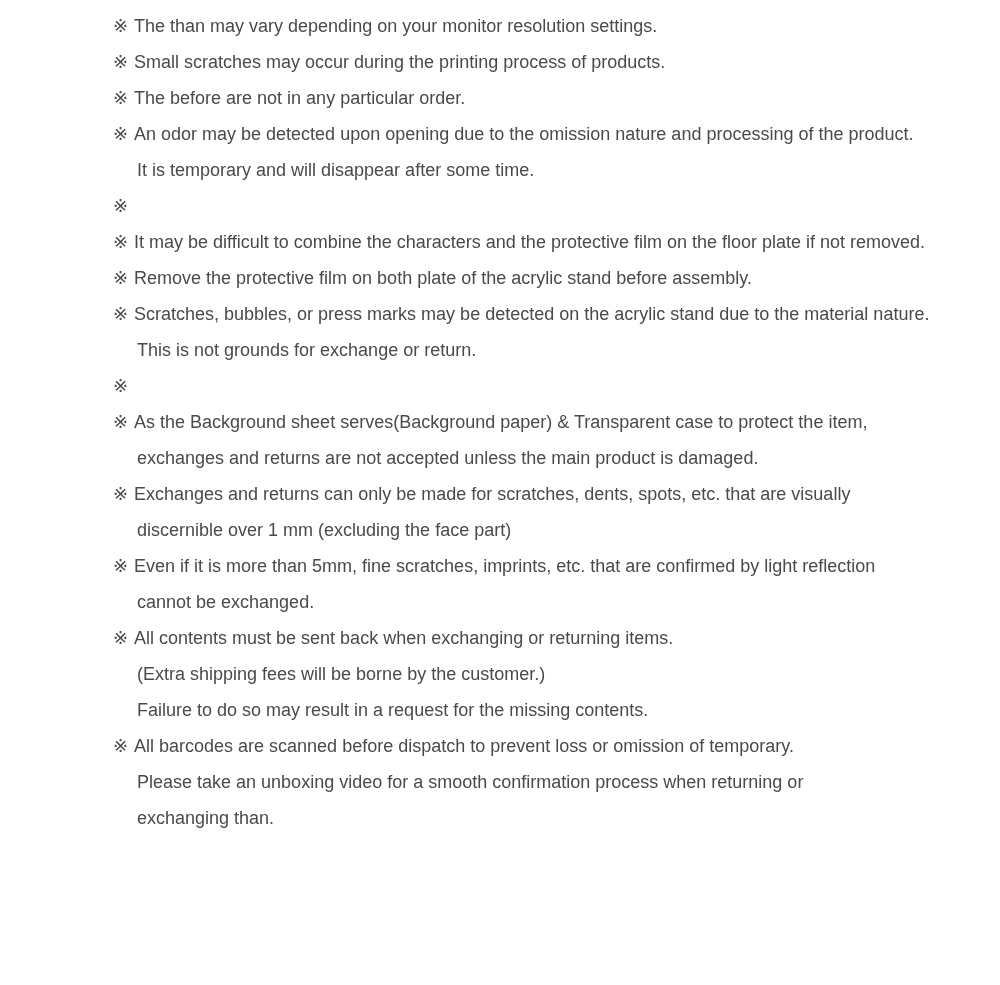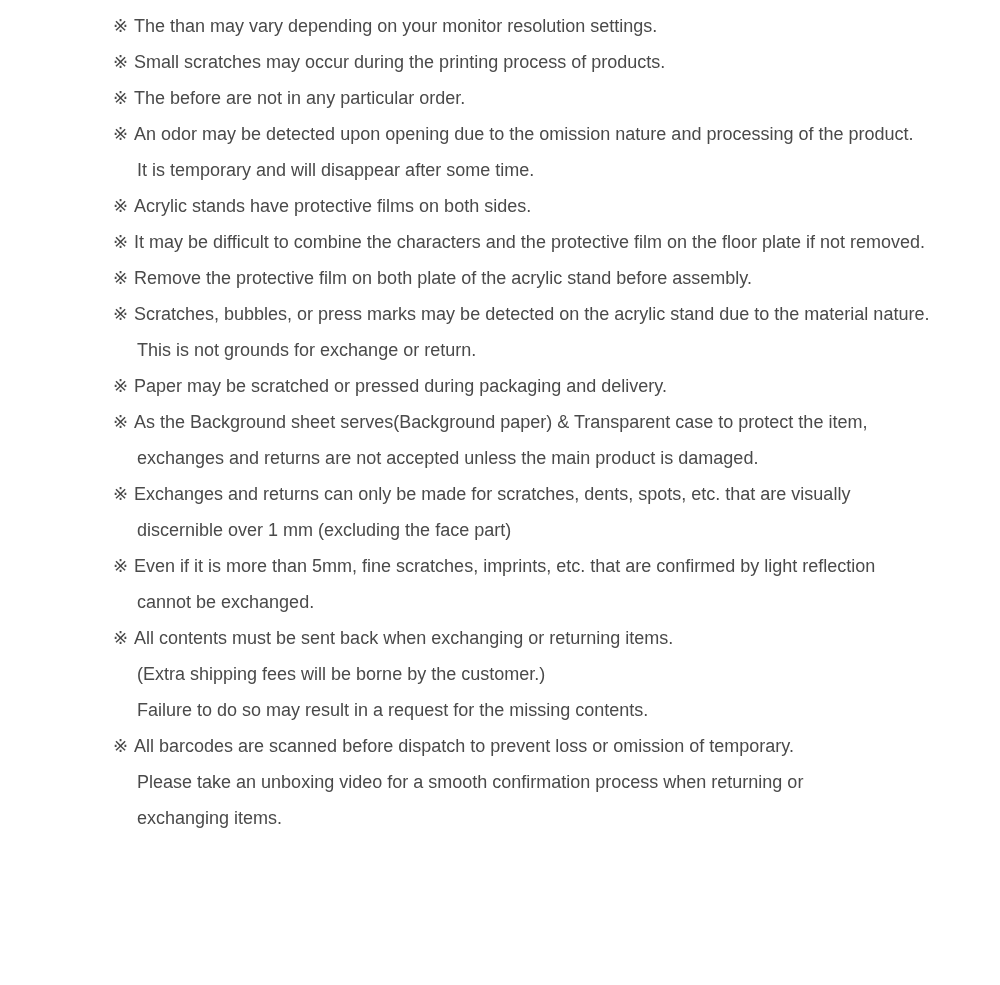--- a/index.html
+++ b/index.html
@@ -56,38 +56,38 @@
   <div class="notice-item">
     <div class="notice-line"><span class="marker">※</span><span>The before are not in any particular order.</span></div>
   </div>
 
   <div class="notice-item">
     <div class="notice-line"><span class="marker">※</span><span>An odor may be detected upon opening due to the omission nature and processing of the product.</span></div>
     <div class="notice-line cont">It is temporary and will disappear after some time.</div>
   </div>
 
   <div class="notice-item">
-    <div class="notice-line"><span class="marker">※</span><span>Acrylic stands have protective films on both sides.</span></div>
+    <div class="notice-line"><span class="marker">※</span></div>
   </div>
 
   <div class="notice-item">
     <div class="notice-line"><span class="marker">※</span><span>It may be difficult to combine the characters and the protective film on the floor plate if not removed.</span></div>
   </div>
 
   <div class="notice-item">
     <div class="notice-line"><span class="marker">※</span><span>Remove the protective film on both plate of the acrylic stand before assembly.</span></div>
   </div>
 
   <div class="notice-item">
     <div class="notice-line"><span class="marker">※</span><span>Scratches, bubbles, or press marks may be detected on the acrylic stand due to the material nature.</span></div>
     <div class="notice-line cont">This is not grounds for exchange or return.</div>
   </div>
 
   <div class="notice-item">
-    <div class="notice-line"><span class="marker">※</span><span>Paper may be scratched or pressed during packaging and delivery.</span></div>
+    <div class="notice-line"><span class="marker">※</span></div>
   </div>
 
   <div class="notice-item">
     <div class="notice-line"><span class="marker">※</span><span>As the Background sheet serves(Background paper) &amp; Transparent case to protect the item,</span></div>
     <div class="notice-line cont">exchanges and returns are not accepted unless the main product is damaged.</div>
   </div>
 
   <div class="notice-item">
     <div class="notice-line"><span class="marker">※</span><span>Exchanges and returns can only be made for scratches, dents, spots, etc. that are visually</span></div>
     <div class="notice-line cont">discernible over 1 mm (excluding the face part)</div>
@@ -100,16 +100,16 @@
 
   <div class="notice-item">
     <div class="notice-line"><span class="marker">※</span><span>All contents must be sent back when exchanging or returning items.</span></div>
     <div class="notice-line cont">(Extra shipping fees will be borne by the customer.)</div>
     <div class="notice-line cont">Failure to do so may result in a request for the missing contents.</div>
   </div>
 
   <div class="notice-item">
     <div class="notice-line"><span class="marker">※</span><span>All barcodes are scanned before dispatch to prevent loss or omission of temporary.</span></div>
     <div class="notice-line cont">Please take an unboxing video for a smooth confirmation process when returning or</div>
-    <div class="notice-line cont">exchanging items.</div>
+    <div class="notice-line cont">exchanging than.</div>
   </div>
 
 </div>
 
 </body></html>

